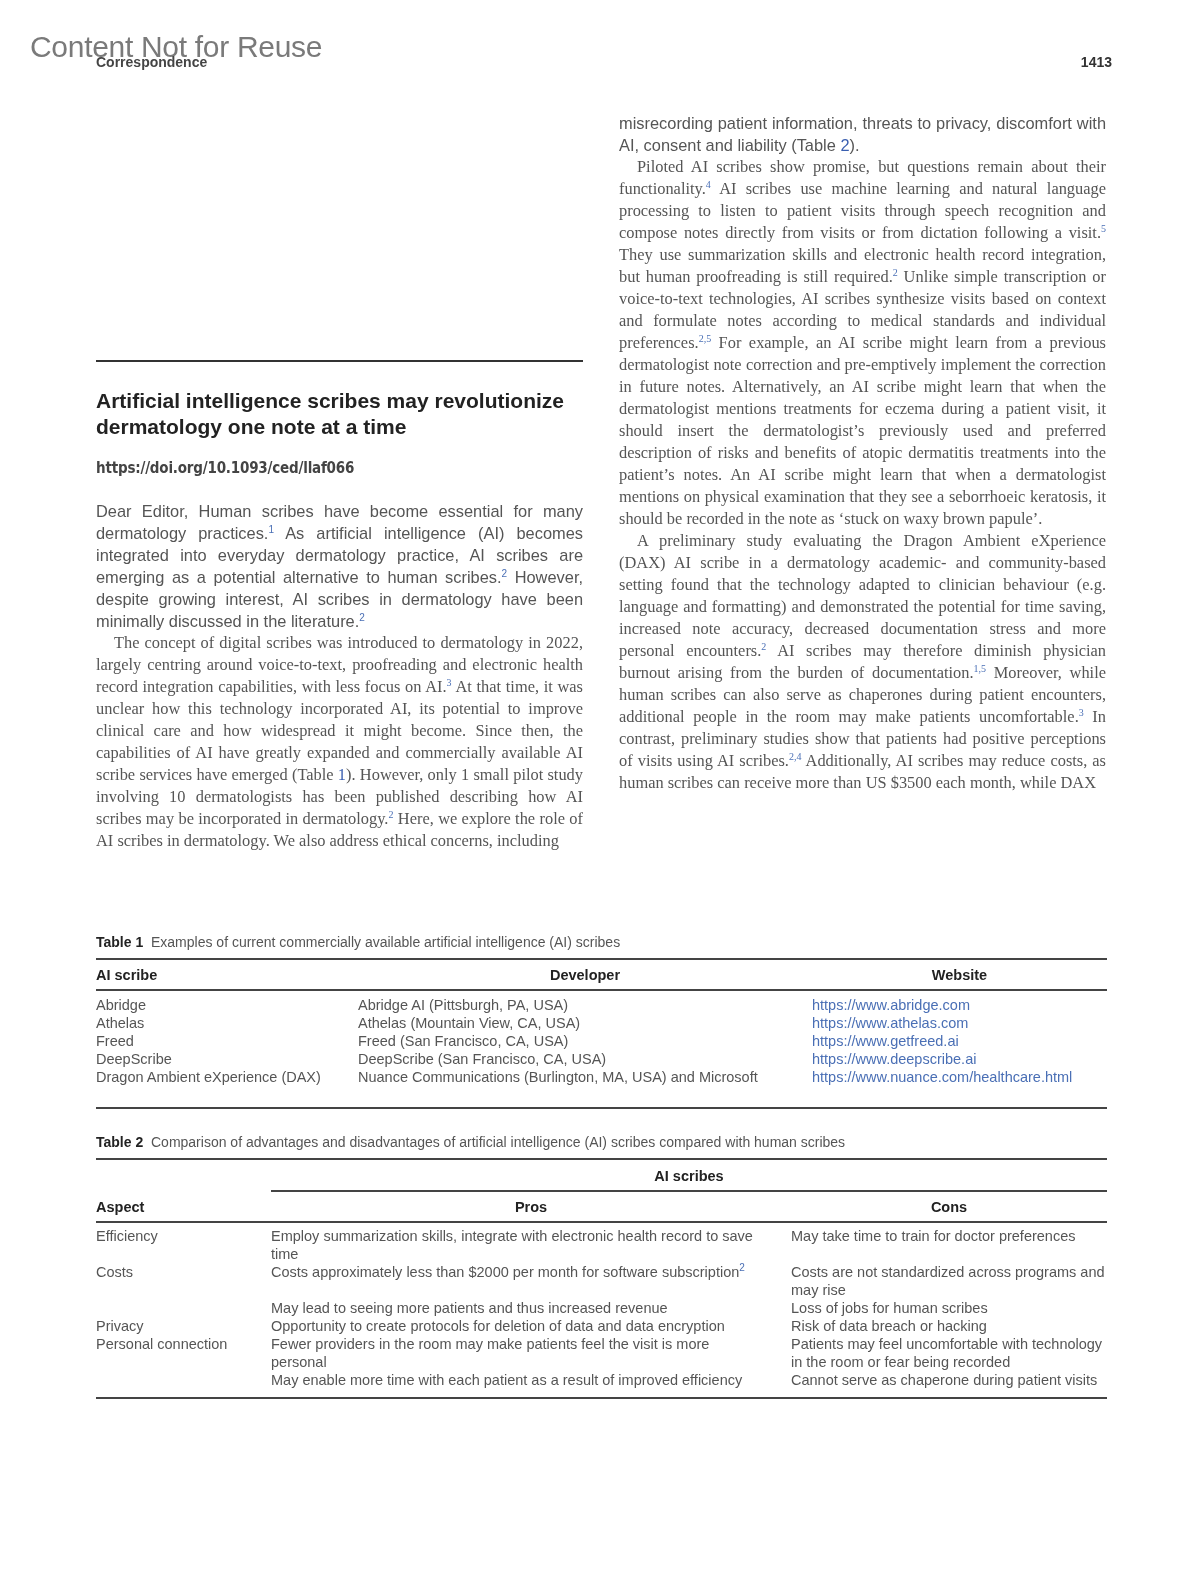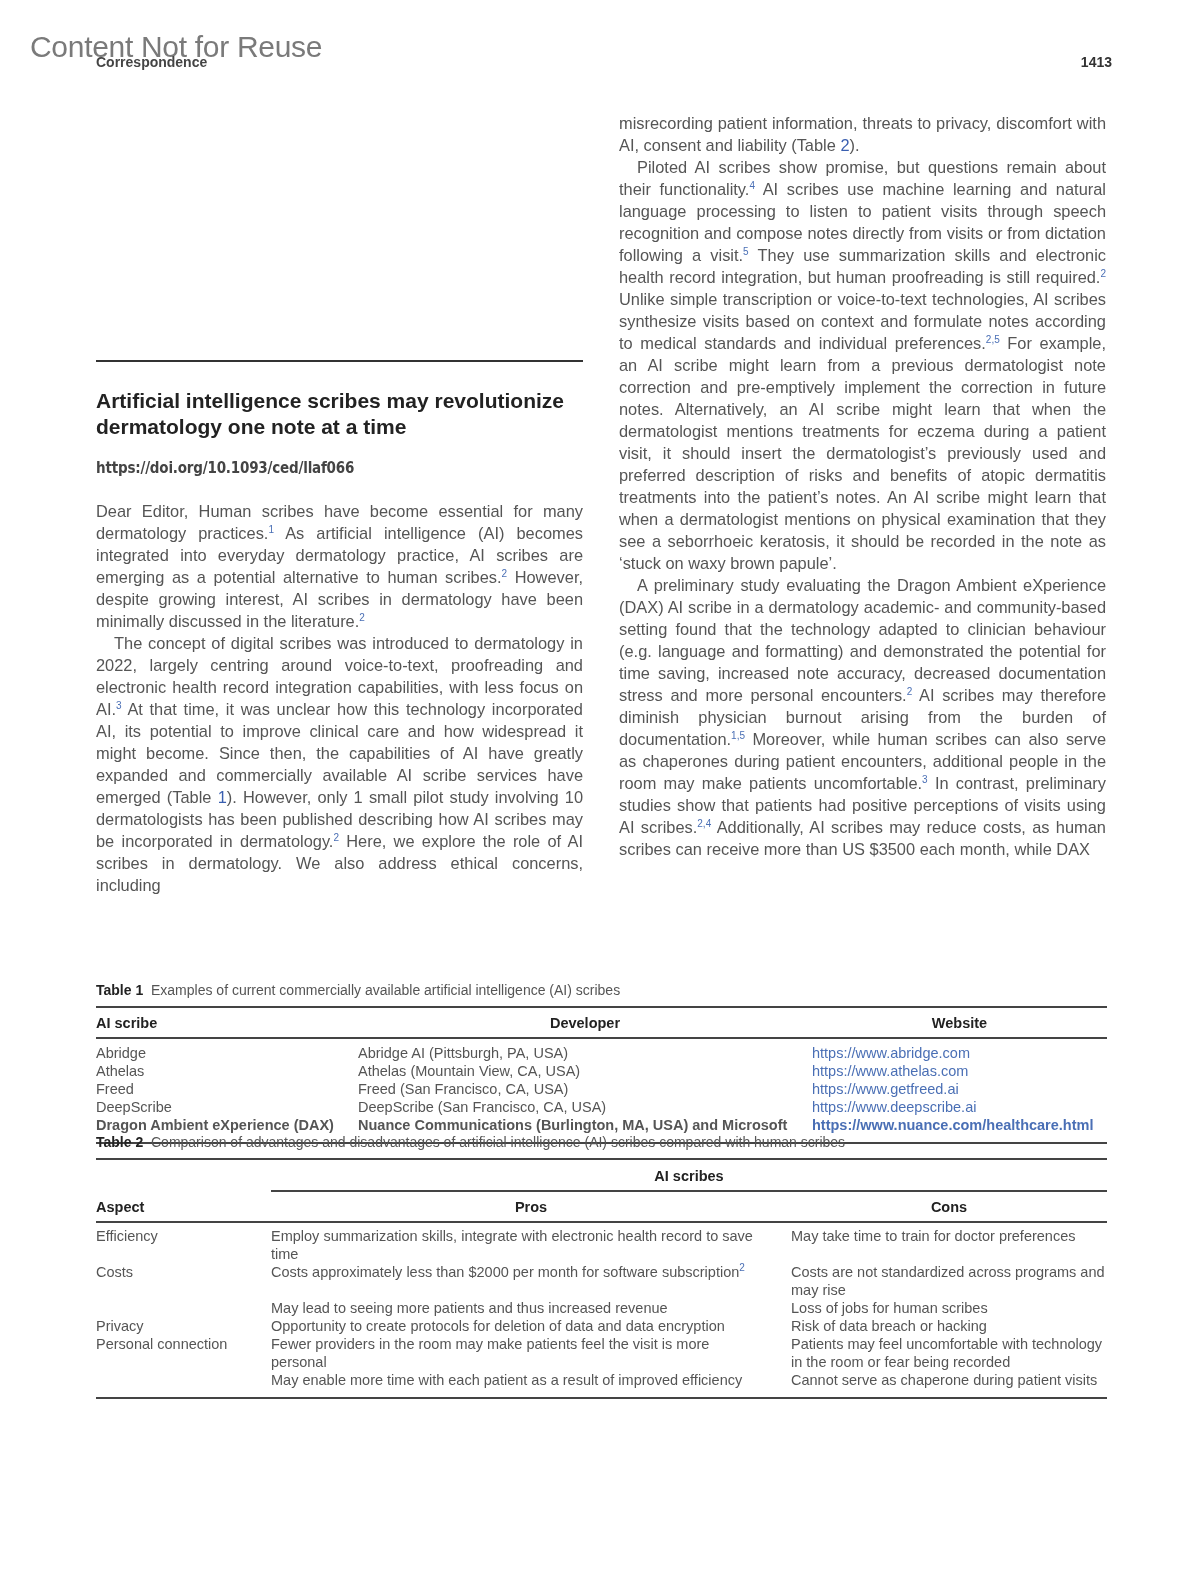--- a/index.html
+++ b/index.html
@@ -33,38 +33,38 @@
     position: absolute; left: 96px; top: 459px;
     font-size: 15px; font-weight: bold; color: #444;
     font-family: "DejaVu Sans Condensed", "DejaVu Sans", sans-serif;
     letter-spacing: -0.2px;
   }
   .col {
     position: absolute; font-size: 16.4px; line-height: 22px; color: #555;
     text-align: justify;
   }
   .col p { margin: 0; }
-  .col p.indent { text-indent: 18px; }
+  .col p.indent { text-indent: 18px; font-family: Liberation Serif, serif; }
   .col-left { left: 96px; top: 500px; width: 487px; }
   .col-right { left: 619px; top: 112px; width: 487px; }
   sup.ref { color: #4a6fb5; font-size: 10px; line-height: 0; }
   .ref-link { color: #3a5fb0; }
 
   .table-block { position: absolute; left: 96px; width: 1011px; }
   .caption { font-size: 14px; color: #555; margin-bottom: 8px; }
   .caption b { color: #222; }
   table { border-collapse: collapse; width: 100%; font-size: 14.5px; color: #555; }
   th { font-weight: bold; color: #222; text-align: center; padding: 4px 0 6px 0; }
   td { padding: 0; vertical-align: top; line-height: 18px; }
-  .t1 { top: 934px; margin-top: 48px; }
+  .t1 { top: 934px; }
   .t1 table { border-top: 2px solid #444; border-bottom: 2px solid #444; }
   .t1 thead tr { border-bottom: 2px solid #444; }
   .t1 thead th { padding: 7px 0 6px 0; }
   .t1 tbody tr:first-child td { padding-top: 5px; }
-  .t1 tbody tr:last-child td { padding-bottom: 8px; font-weight: bold; }
+  .t1 tbody tr:last-child td { padding-bottom: 21px; }
   .t1 .c1 { width: 262px; text-align: left; }
   .t1 .c2 { width: 454px; }
   .t1 td.url { color: #4a6fb5; }
 
   .t2 { top: 1134px; }
   .t2 table { border-top: 2px solid #444; border-bottom: 2px solid #444; }
   .t2 .group th { padding-top: 8px; padding-bottom: 6px; }
   .t2 .group-line { border-bottom: 2px solid #444; }
   .t2 .sub { border-bottom: 2px solid #444; }
   .t2 .sub th { padding: 7px 0 6px 0; }

